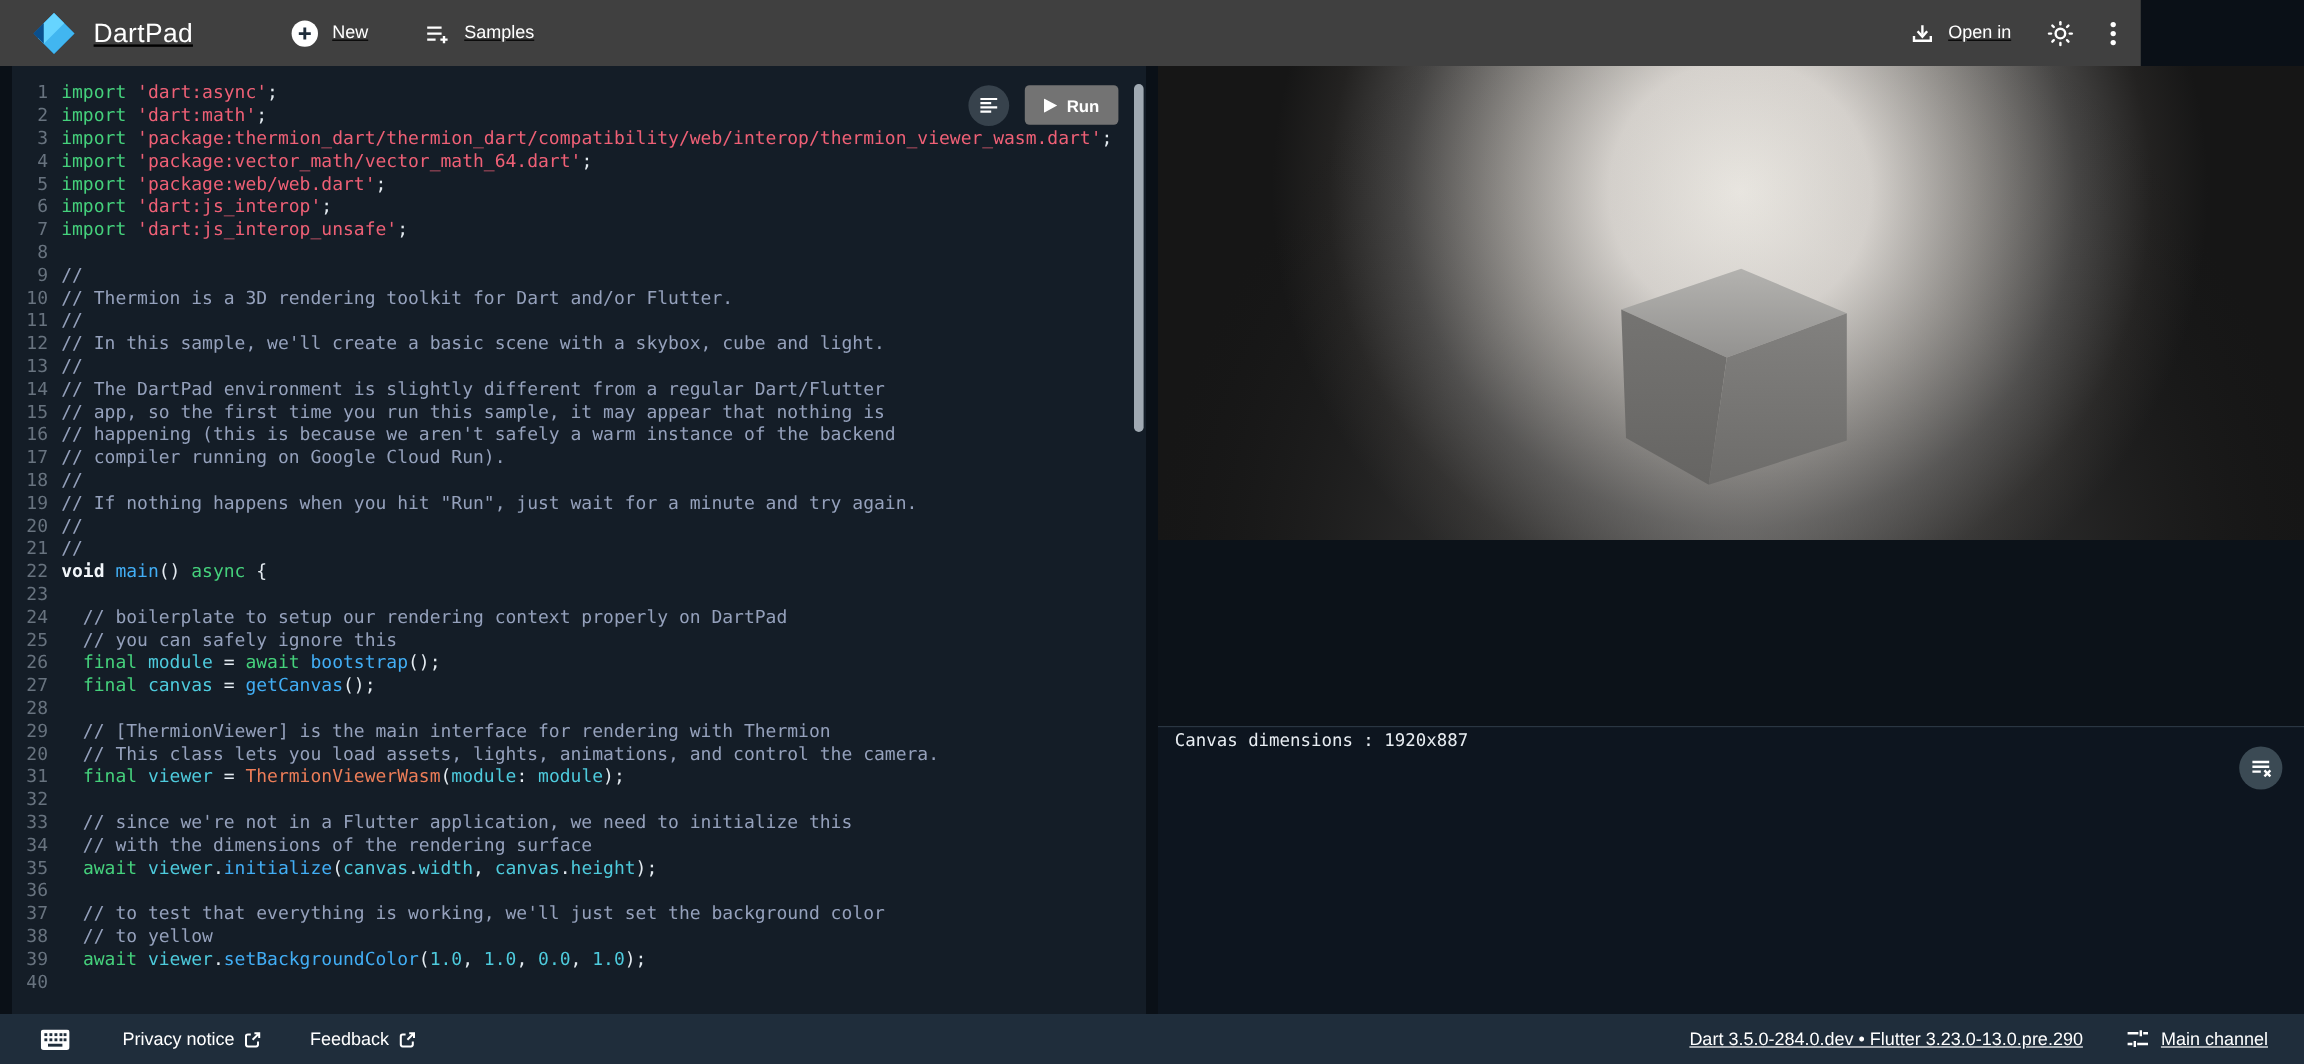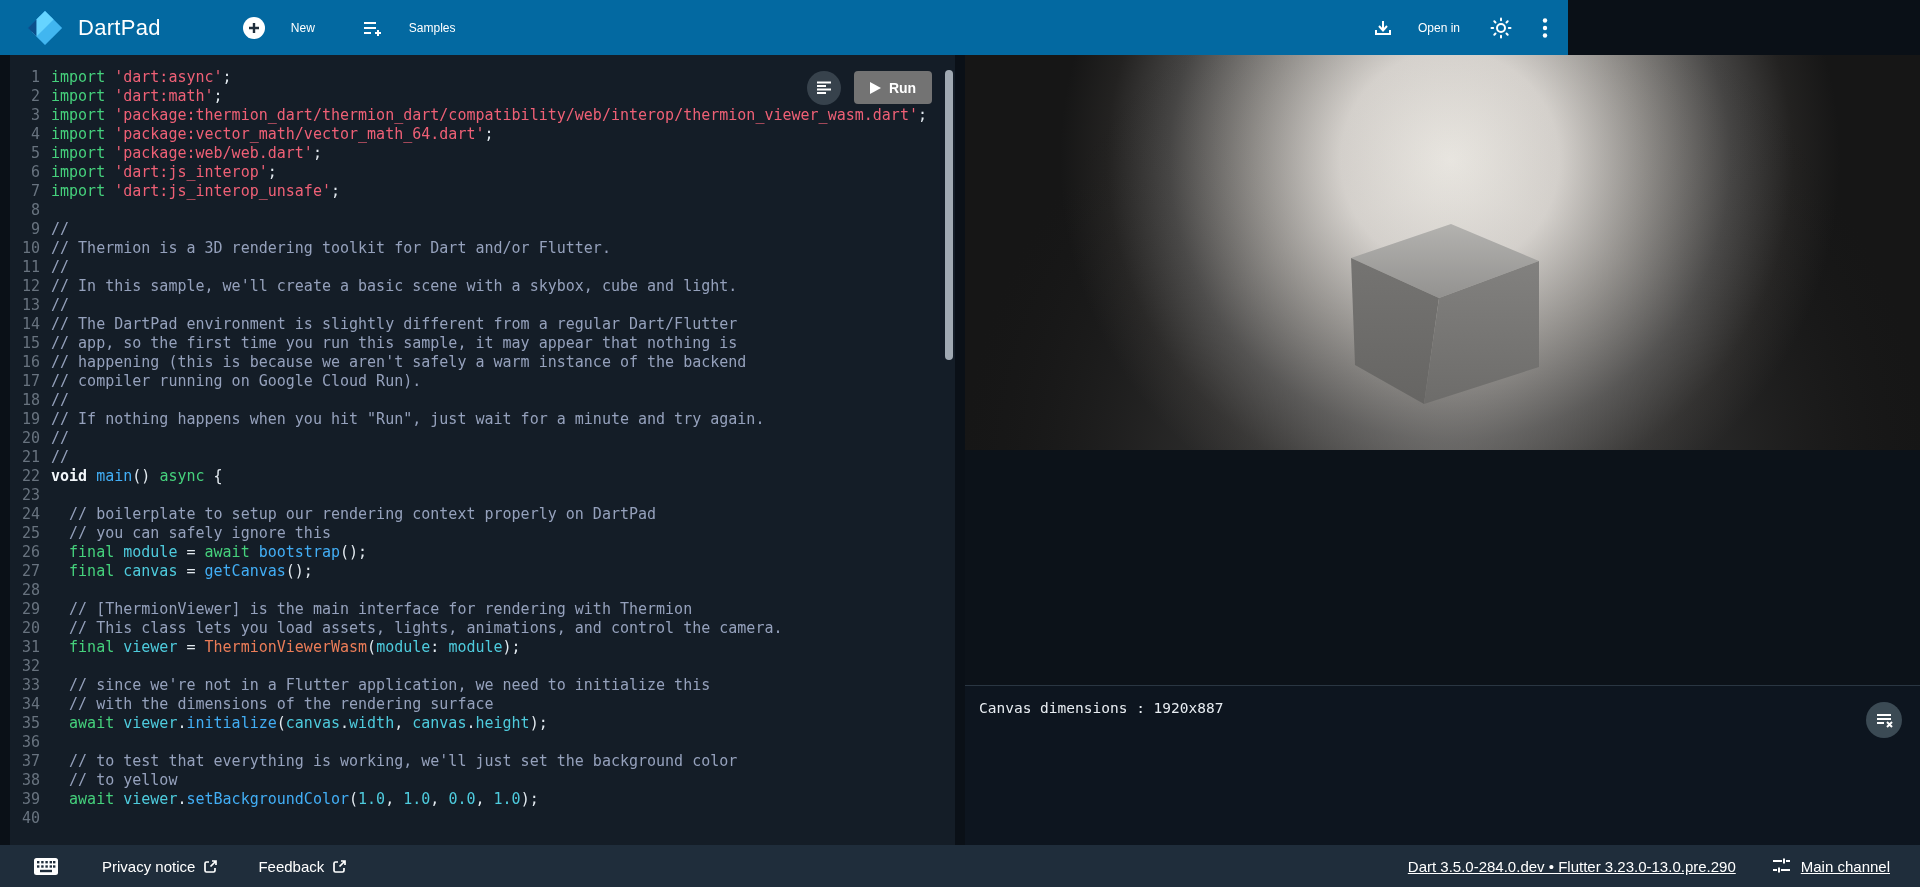--- a/index.html
+++ b/index.html
@@ -1,24 +1,24 @@
 <!DOCTYPE html>
 <html><head>
 <meta charset="utf-8">
 <style>
   * { margin:0; padding:0; box-sizing:border-box; }
   html,body { width:1920px; height:887px; overflow:hidden; background:#0a1017;
               font-family:"Liberation Sans", sans-serif; }
 
   
-  .topbar { position:absolute; top:0; left:0; width:1568px; height:55px;
-            background:#0369a1; display:flex; align-items:center; padding:0 20px 0 26px; z-index:5; }
+  .topbar { position:absolute; top:0; left:0; width:1784px; height:55px;
+            background:#404040; display:flex; align-items:center; padding:0 20px 0 26px; z-index:5;text-decoration:underline; }
   .brand { display:flex; align-items:center; gap:14px; }
   .brand-title { color:#ffffff; font-size:22px; letter-spacing:.3px; }
-  .tb-btn { display:flex; align-items:center; gap:26px; color:#ffffff; font-size:12px; cursor:pointer; }
+  .tb-btn { display:flex; align-items:center; gap:12px; color:#ffffff; font-size:15px; cursor:pointer; }
   .tb-new { margin-left:82px; }
   .tb-samples { margin-left:48px; }
   .tb-right { margin-left:auto; display:flex; align-items:center; gap:30px; }
   .plus-circle { width:22px; height:22px; border-radius:50%; background:#ffffff;
                  display:flex; align-items:center; justify-content:center; }
 
   
   .main { position:absolute; top:55px; left:0; width:1920px; height:790px; display:flex; }
 
   
@@ -42,22 +42,22 @@
   .fmt-btn { position:absolute; top:16px; right:114px; width:34px; height:34px; border-radius:50%;
              background:#37424c; display:flex; align-items:center; justify-content:center; cursor:pointer; }
   .run-btn { position:absolute; top:16px; right:23px; width:78px; height:33px; border-radius:4px;
              background:#737373; color:#ffffff; font-size:14px; font-weight:bold;
              display:flex; align-items:center; justify-content:center; gap:8px; cursor:pointer; }
 
   
   .rightpane { margin-left:10px; flex:1; display:flex; flex-direction:column; background:#0b1219; }
   .viewport { width:100%; height:395px; display:block; }
   .render-gap { flex:1; background:#0c1219; }
-  .console { height:160px; background:#0d151f; border-top:1px solid #2a3642; position:relative;
-             padding:14px 14px; }
+  .console { height:240px; background:#0d151f; border-top:1px solid #2a3642; position:relative;
+             padding:4px 14px; }
   .console-text { color:#e8edf2; font-family:"DejaVu Sans Mono", monospace; font-size:14.5px; }
   .clear-btn { position:absolute; top:16px; right:18px; width:36px; height:36px; border-radius:50%;
                background:#3b4a54; display:flex; align-items:center; justify-content:center; cursor:pointer; }
 
   
   .footer { position:absolute; left:0; bottom:0; width:1920px; height:42px; background:#1f2d3b;
             display:flex; align-items:center; padding:0 30px 0 34px; color:#ffffff; z-index:5; }
   .ft-link { display:flex; align-items:center; gap:8px; font-size:15px; color:#ffffff; cursor:pointer; }
   .ft-privacy { margin-left:44px; }
   .ft-feedback { margin-left:40px; }

